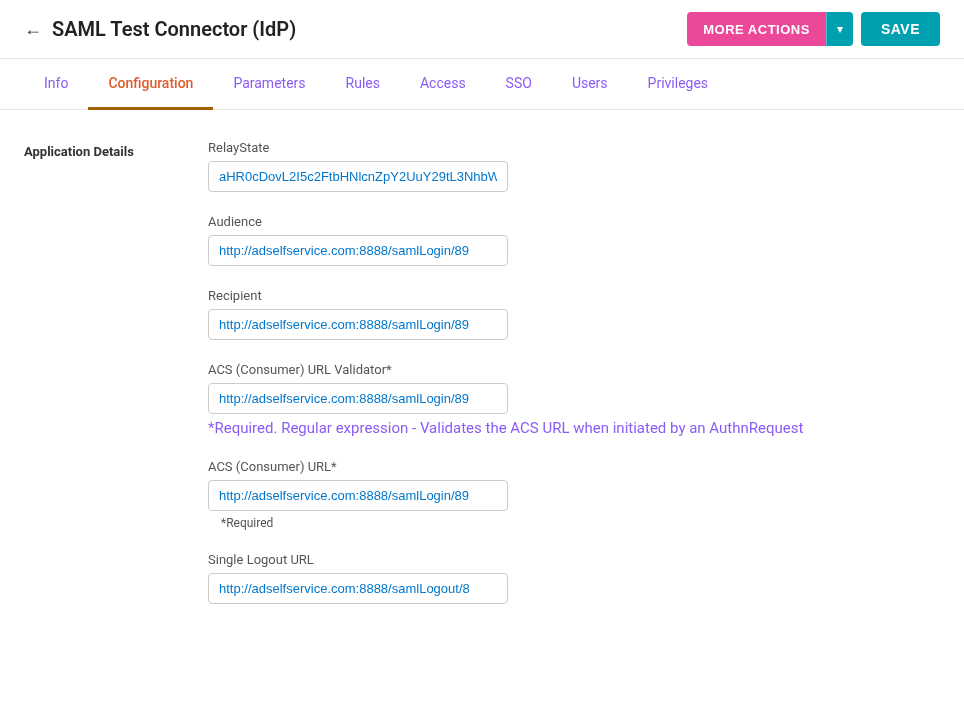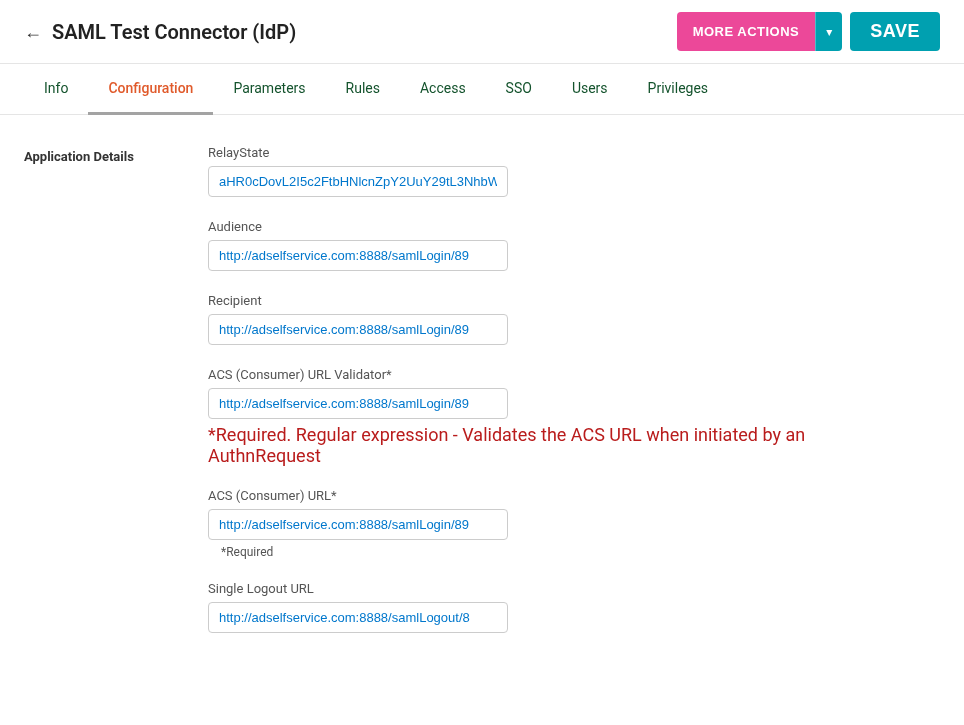--- a/index.html
+++ b/index.html
@@ -56,46 +56,46 @@
       padding: 9px 10px;
       font-size: 12px;
       cursor: pointer;
       border-radius: 0 4px 4px 0;
     }
     .btn-save {
       background: #00a0b0;
       color: #fff;
       border: none;
       padding: 9px 20px;
-      font-size: 18px;
+      font-size: 14px;
       font-weight: 600;
       cursor: pointer;
       border-radius: 4px;
       margin-left: 8px;
       letter-spacing: 0.5px;
     }
     
     .tabs {
       display: flex;
       border-bottom: 1px solid #e5e5e5;
       background: #fff;
       padding: 0 24px;
     }
     .tab {
       padding: 16px 20px;
       cursor: pointer;
-      color: #14532d;
+      color: #8b5cf6;
       font-size: 14px;
       border-bottom: 3px solid transparent;
       margin-bottom: -1px;
       white-space: nowrap;
     }
     .tab.active {
       color: #e05a2b;
-      border-bottom: 3px solid #a3a3a3;
+      border-bottom: 3px solid #a16207;
       font-weight: 500;
     }
     
     .content {
       padding: 30px 24px;
       display: flex;
       gap: 4px;
     }
     .section-label {
       font-size: 13px;
@@ -121,22 +121,22 @@
       width: 300px;
       padding: 7px 10px;
       border: 1px solid #ccc;
       border-radius: 4px;
       font-size: 13px;
       color: #0077cc;
       background: #fff;
       outline: none;
     }
     .form-hint {
-      font-size: 18px;
-      color: #b91c1c;
+      font-size: 15px;
+      color: #8b5cf6;
       margin-top: 5px;
     }
     .form-required {
       font-size: 12px;
       color: #555;
       margin-top: 5px;
       margin-left: 13px;
     }
   </style>
 </head>

